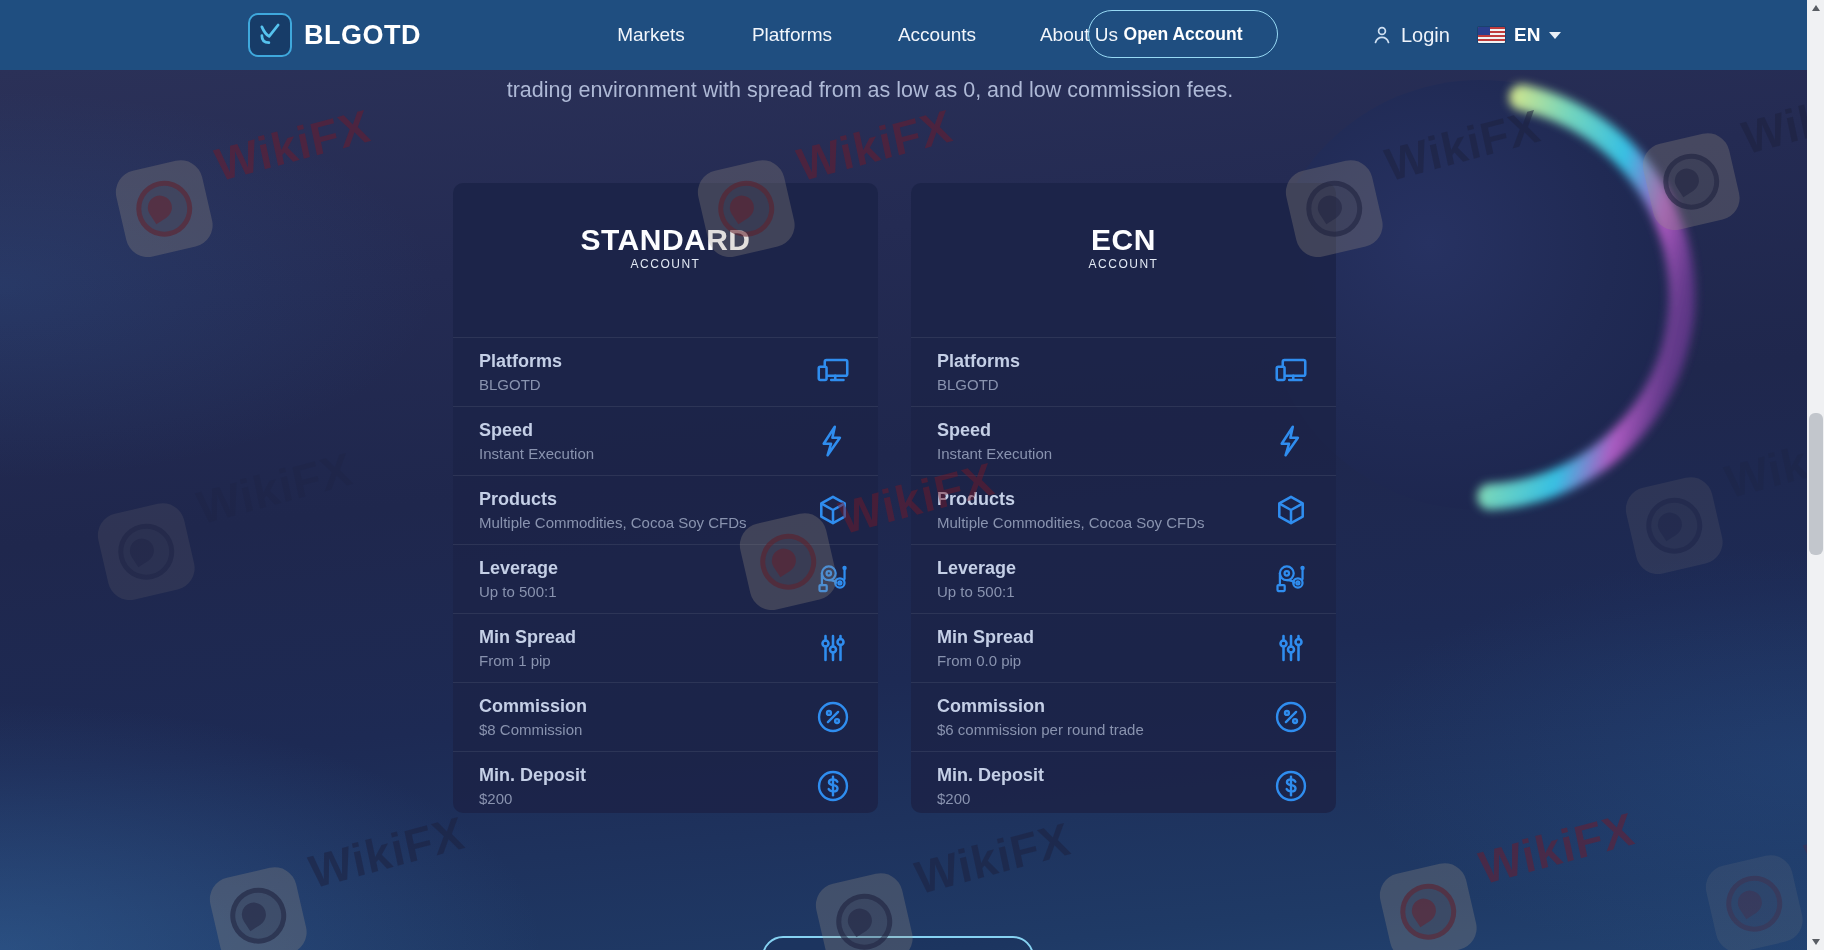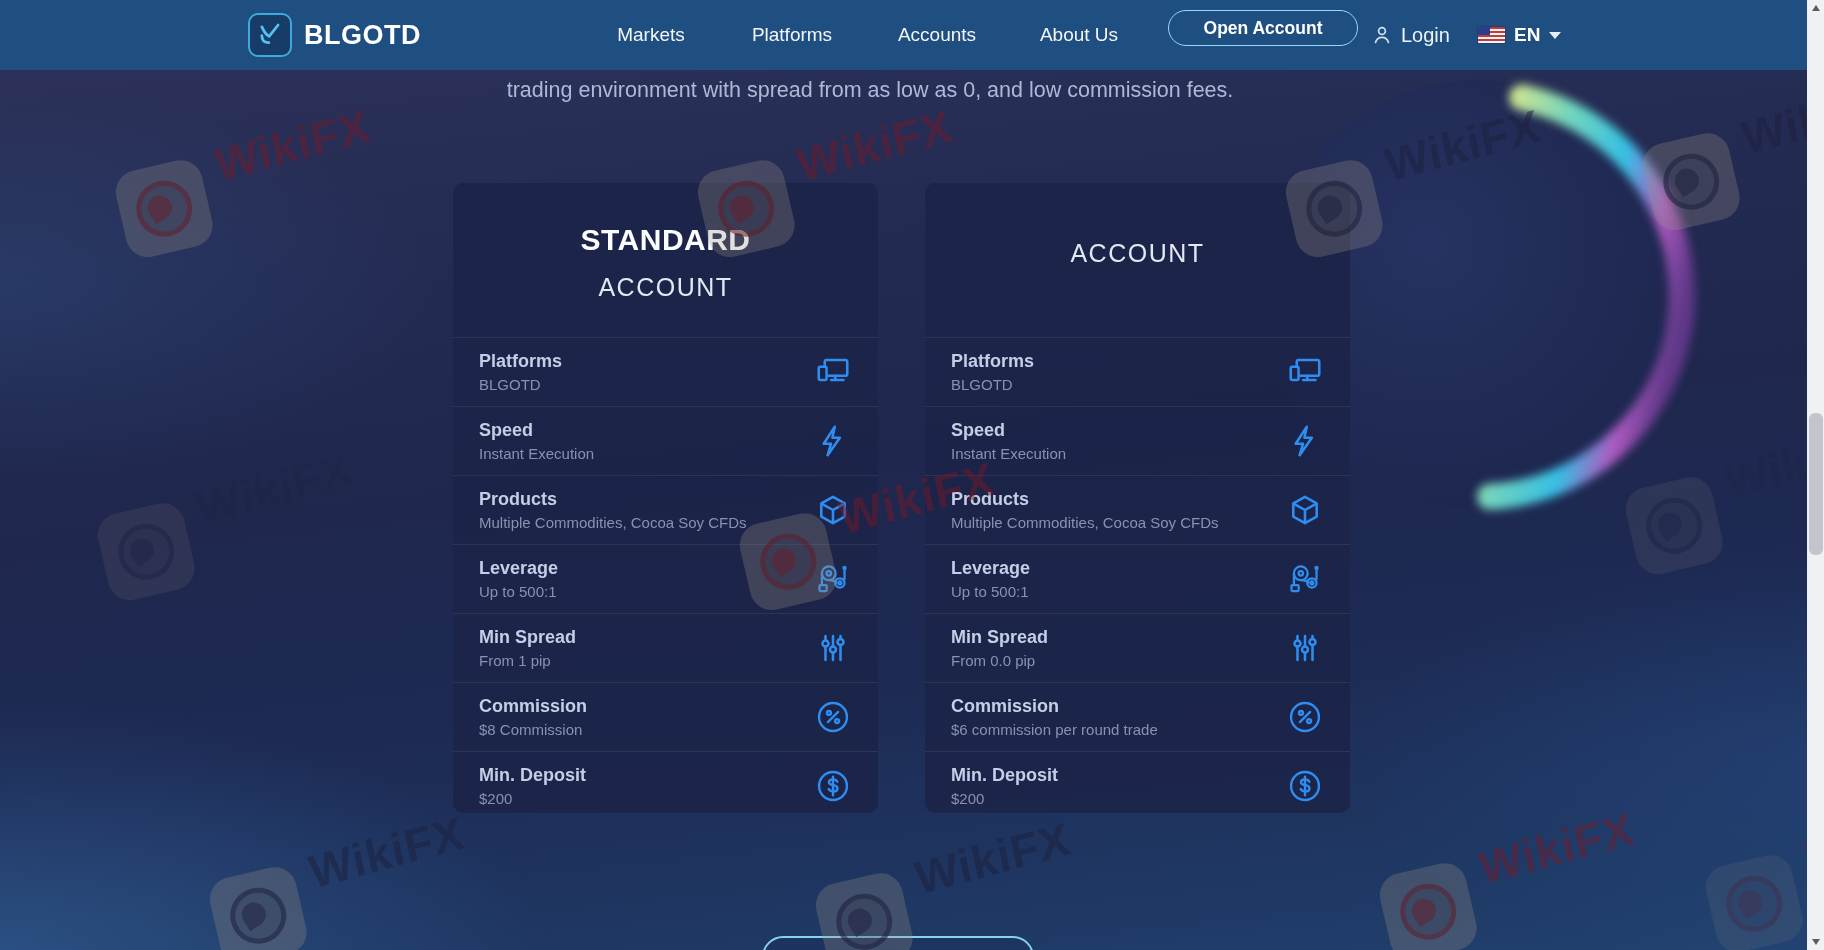--- a/index.html
+++ b/index.html
@@ -12,41 +12,41 @@
       radial-gradient(42% 36% at 100% 80%, rgba(44,94,158,0.25), transparent 62%),
       linear-gradient(174deg,#2b3158 6%,#242b53 28%,#1f274d 48%,#1d2a54 68%,#1f3a66 92%,#224270 100%);
   }
   
   .nav{position:absolute;left:0;top:0;width:100%;height:70px;background:#1f4e80;z-index:10;}
   .logo{position:absolute;left:248px;top:13px;display:flex;align-items:center;gap:12px;}
   .logo-badge{width:44px;height:44px;border-radius:10px;border:2.5px solid #3fa8dc;background:rgba(16,46,84,0.55);
     display:flex;align-items:center;justify-content:center;box-sizing:border-box;}
   .brand{font-size:27px;font-weight:700;color:#ffffff;letter-spacing:0.5px;}
   .nav-link{position:absolute;top:50%;transform:translate(-50%,-50%);color:#f2f6fb;font-size:19px;cursor:pointer;text-decoration:none;}
-  .btn-open{position:absolute;left:1168px;top:10px;width:190px;height:36px;border-radius:26px;
+  .btn-open{position:absolute;left:1088px;top:10px;width:190px;height:48px;border-radius:26px;
     border:1.5px solid #97d9f4;display:flex;align-items:center;justify-content:center;
     color:#ffffff;font-size:17.5px;font-weight:600;cursor:pointer;box-sizing:border-box;text-align:right;}
   .login{position:absolute;left:1370px;top:0;height:70px;display:flex;align-items:center;gap:7px;cursor:pointer;}
   .login-label{color:#eef3fa;font-size:20px;}
   .lang{position:absolute;left:1478px;top:0;height:70px;display:flex;align-items:center;gap:9px;cursor:pointer;}
   .flag{width:27px;height:16px;position:relative;border-radius:1px;overflow:hidden;
     background:repeating-linear-gradient(180deg,#bf3b3b 0 2px,#f2f2f2 2px 4px);box-shadow:0 0 0 1px rgba(0,0,0,0.15);}
   .flag::after{content:"";position:absolute;left:0;top:0;width:12px;height:8px;background:#2b3f8e;}
   .lang-code{color:#ffffff;font-size:19px;font-weight:600;}
   .caret{width:0;height:0;border-left:6px solid transparent;border-right:6px solid transparent;border-top:7px solid #e9eff7;}
   
   .hero-sub{position:absolute;left:0;top:78px;width:1740px;text-align:center;color:#aeb9d6;font-size:21.5px;z-index:2;}
   
   .sphere{position:absolute;left:1250px;top:70px;z-index:1;}
   
-  .cards{position:absolute;left:453px;top:183px;display:flex;gap:47px;z-index:2;}
+  .cards{position:absolute;left:453px;top:183px;display:flex;gap:33px;z-index:2;}
   .card{width:425px;height:630px;border-radius:10px;background:rgba(28,36,72,0.90);box-sizing:border-box;}
   .card-head{height:154px;box-sizing:border-box;padding-top:40px;text-align:center;}
   .card-title{font-size:30px;font-weight:700;color:#fcfdff;letter-spacing:0.5px;}
-  .card-sub{font-size:25px;color:#e2e9f4;letter-spacing:1.5px;margin-top:16px;}
+  .card-sub{font-size:12px;color:#e2e9f4;letter-spacing:1.5px;margin-top:0;}
   .acct-row{height:68px;display:flex;align-items:center;justify-content:space-between;
     padding:0 26px 0 26px;border-top:1px solid rgba(255,255,255,0.08);}
   .row-label{font-size:18px;font-weight:700;color:#c4cfe6;}
   .row-value{font-size:15px;color:#8993af;margin-top:4px;}
   .row-icon{width:38px;height:38px;flex:0 0 auto;display:flex;align-items:center;justify-content:center;}
   .row-icon svg{width:36px;height:36px;}
   
   .wm{position:absolute;display:flex;align-items:flex-start;gap:16px;transform:rotate(-13deg);z-index:15;pointer-events:none;}
   .wm-badge{width:88px;height:88px;border-radius:22px;background:rgba(158,148,132,0.28);
     display:flex;align-items:center;justify-content:center;}
@@ -236,20 +236,21 @@
             <circle cx="12" cy="12" r="9.3"></circle>
             <path d="M14.9 9.2c-.5-1-1.5-1.6-2.9-1.6-1.6 0-2.7.8-2.7 1.9 0 1.2 1 1.6 2.7 1.9 1.9.3 3 .9 3 2.2 0 1.2-1.2 2-2.9 2-1.4 0-2.5-.6-3-1.6"></path>
             <path d="M12 5.8v12.4"></path>
             </svg>
           </span>
       </div>
     </div>
 
     <div class="card">
       <div class="card-head">
+        <div class="card-title">ECN</div>
         <div class="card-sub">ACCOUNT</div>
       </div>
       <div class="acct-row">
         <div>
             <div class="row-label">Platforms</div>
              <div class="row-value">BLGOTD</div>
           </div>
         <span class="row-icon">
           <svg viewBox="0 0 24 24" fill="none" stroke="#2f8def" stroke-width="1.7" stroke-linecap="round" stroke-linejoin="round">
             <rect x="6.5" y="4" width="15" height="10.5" rx="1.2"></rect>

